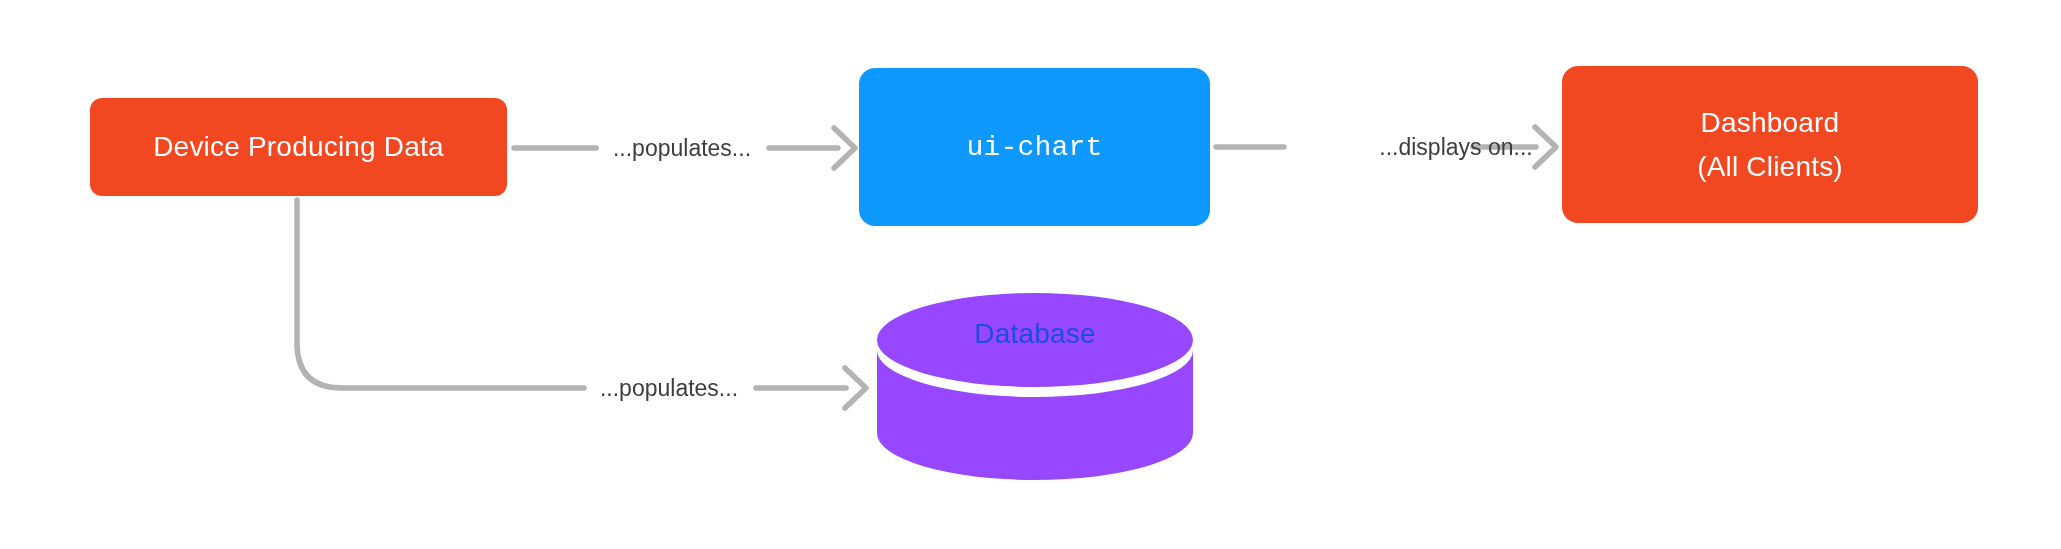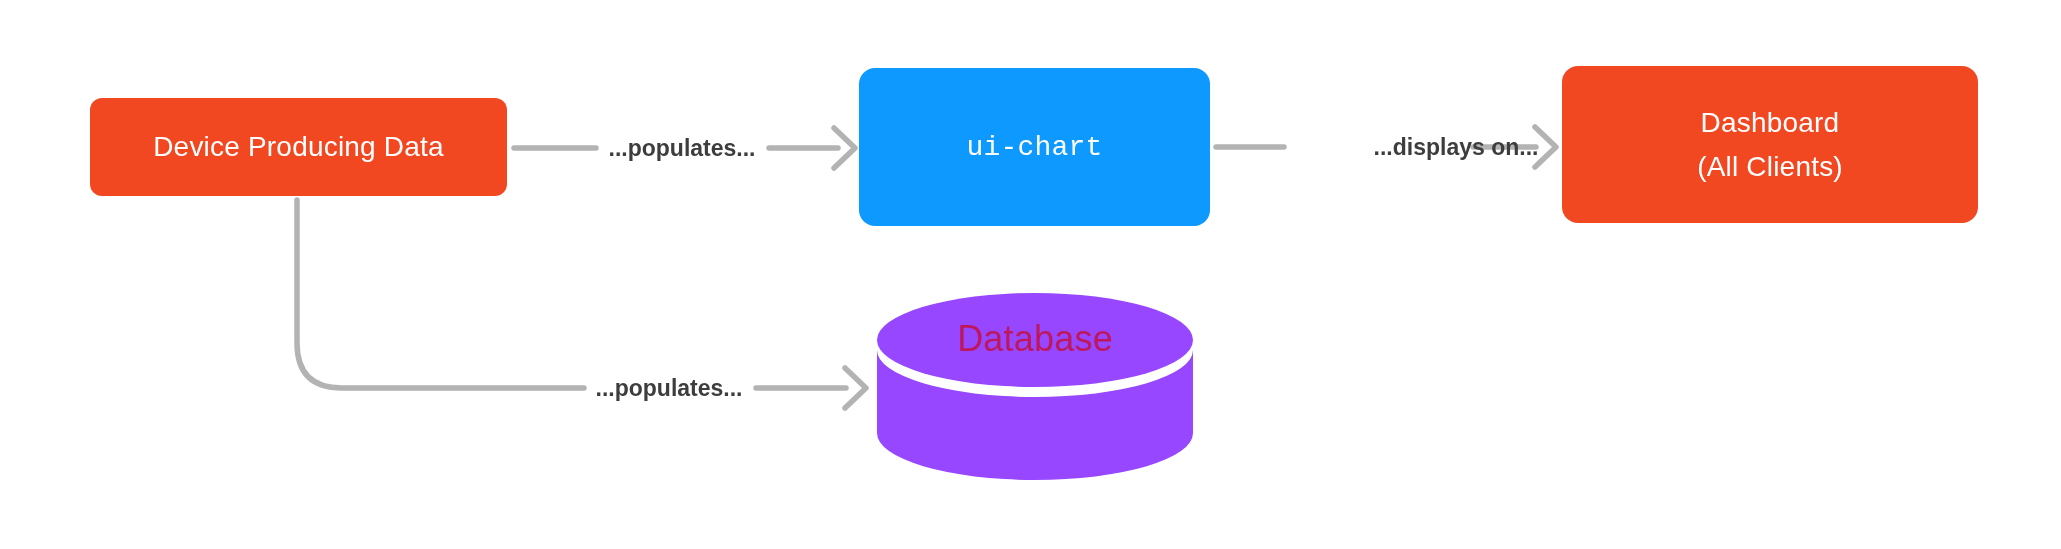--- a/index.html
+++ b/index.html
@@ -62,31 +62,31 @@
     height: 157px;
     border-radius: 16px;
     line-height: 44px;
   }
   .db-label {
     position: absolute;
     left: 877px;
     top: 318px;
     width: 316px;
     text-align: center;
-    color: #be185d;
-    font-size: 36px;
+    color: #1d4ed8;
+    font-size: 28px;
     font-weight: 500;
     letter-spacing: 0.2px;
   }
   .edge-label {
     position: absolute;
     transform: translate(-50%, -50%);
     color: #3D3D3D;
     font-size: 23px;
-    font-weight: 700;
+    font-weight: 400;
     white-space: nowrap;
   }
   .edge-label-1 { left: 682px;  top: 148px; }
   .edge-label-2 { left: 1456px; top: 147px; }
   .edge-label-3 { left: 669px;  top: 388px; }
 </style>
 </head>
 <body>
 
 <div class="canvas">

